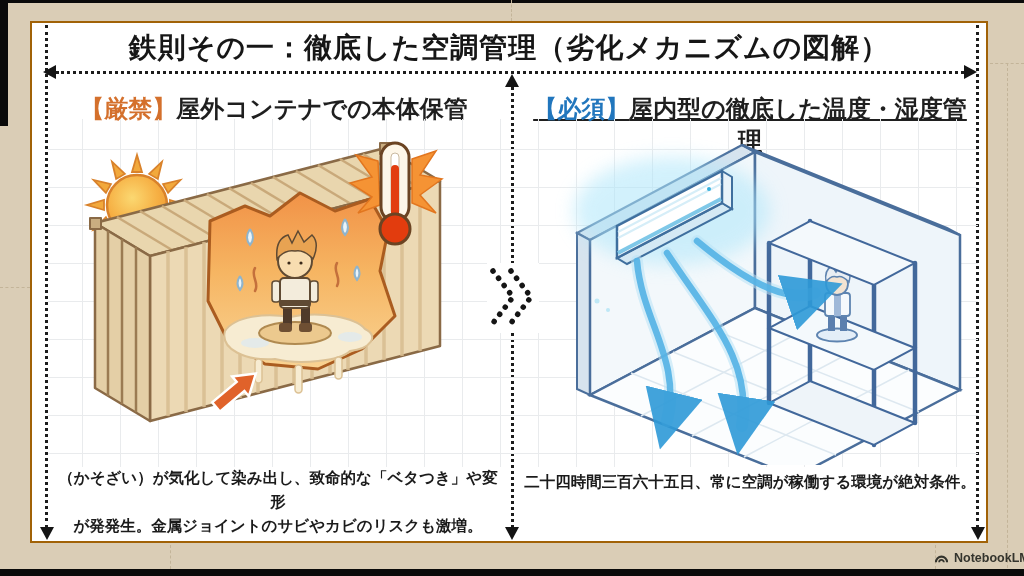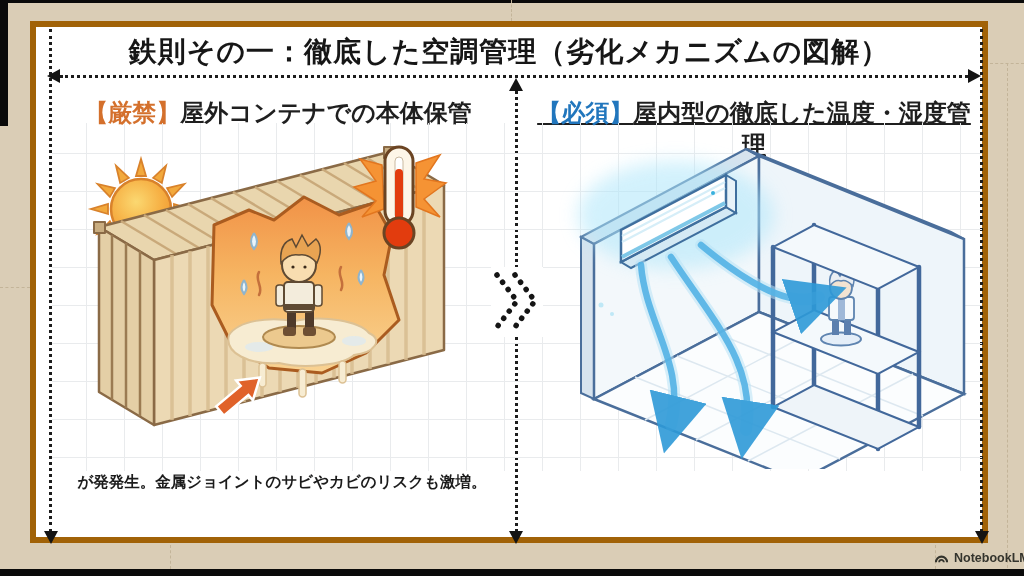--- a/index.html
+++ b/index.html
@@ -7,21 +7,21 @@
          font-family:"Liberation Sans","DejaVu Sans",sans-serif;}
   .strip{position:absolute;background:#0a0a0a;}
   .strip-top{left:0;top:0;width:1024px;height:3px;}
   .strip-bottom{left:0;top:569px;width:1024px;height:7px;}
   .strip-left{left:0;top:0;width:8px;height:126px;}
   .guide{position:absolute;border-color:#c3b499;}
   .gv{border-left:1px dashed #c3b499;width:0;}
   .gh{border-top:1px dashed #c3b499;height:0;}
 
   .card{position:absolute;left:30px;top:21px;width:958px;height:522px;background:#ffffff;
-        border:6px solid #a16207;box-sizing:border-box;}
+        border:2px solid #a16207;box-sizing:border-box;}
   .card-in{position:absolute;left:0;top:0;right:0;bottom:0;}
 
   .dotv{position:absolute;width:0;border-left:3px dotted #1c1c1c;}
   .doth{position:absolute;height:0;border-top:3px dotted #1c1c1c;}
   .arr{position:absolute;width:0;height:0;}
   .arr-down{border-left:7px solid transparent;border-right:7px solid transparent;border-top:13px solid #141414;}
   .arr-up{border-left:7px solid transparent;border-right:7px solid transparent;border-bottom:13px solid #141414;}
   .arr-left{border-top:7px solid transparent;border-bottom:7px solid transparent;border-right:13px solid #141414;}
   .arr-right{border-top:7px solid transparent;border-bottom:7px solid transparent;border-left:13px solid #141414;}
 
@@ -305,22 +305,24 @@
         </g>
       </svg>
 
       <svg class="chevron-wrap" viewBox="0 0 52 70">
         <rect x="0" y="0" width="52" height="70" fill="#ffffff"></rect>
         <polyline points="6,8 26,34 6,60" fill="none" stroke="#151515" stroke-width="5.5" stroke-linecap="round" stroke-dasharray="0.1 9"></polyline>
         <polyline points="24,8 44,34 24,60" fill="none" stroke="#151515" stroke-width="5.5" stroke-linecap="round" stroke-dasharray="0.1 9"></polyline>
       </svg>
 
       <div class="caption cap-left">
+        <div>（かそざい）が気化して染み出し、致命的な「ベタつき」や変形</div>
         <div>が発発生。金属ジョイントのサビやカビのリスクも激増。</div>
       </div>
+      <div class="caption cap-right">二十四時間三百六十五日、常に空調が稼働する環境が絶対条件。</div>
 
     </div>
   </div>
 
   <div class="footer">
     <svg width="15" height="13" viewBox="0 0 16 14">
       <path d="M2,11 A6,6 0 0 1 14,11" fill="none" stroke="#34342d" stroke-width="2.2"></path>
       <path d="M5.5,11 A2.5,2.5 0 0 1 10.5,11" fill="none" stroke="#34342d" stroke-width="2"></path>
     </svg>
     <span>NotebookLM</span>

